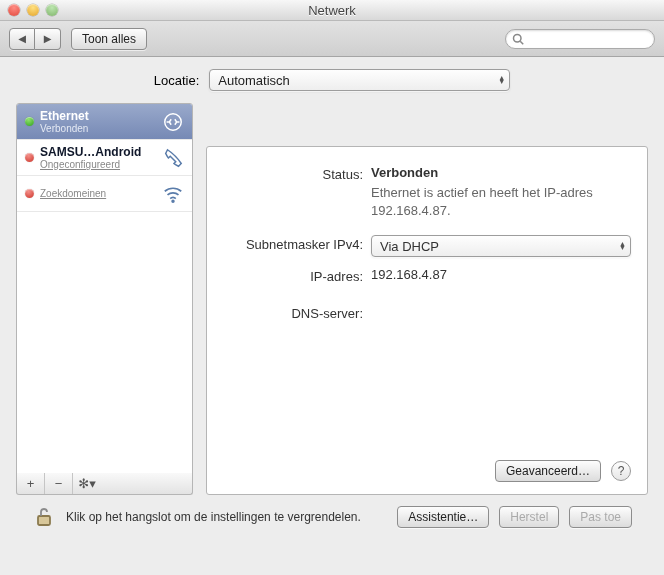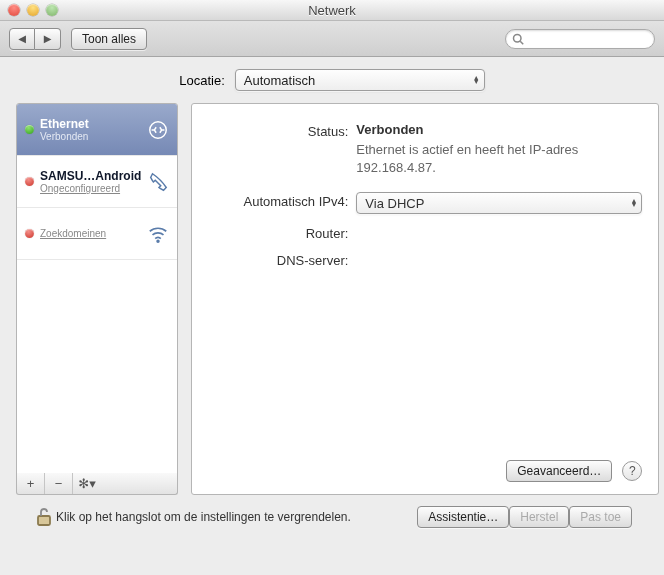--- a/index.html
+++ b/index.html
@@ -73,37 +73,37 @@
   display:flex; align-items:center; justify-content:space-between;
   height: 22px;
   border: 1px solid #9d9d9d;
   border-radius: 4px;
   background: linear-gradient(#fefefe,#eee);
   padding: 0 4px 0 8px;
   font-size: 13px;
   box-shadow: 0 1px 0 rgba(255,255,255,.7), 0 1px 2px rgba(0,0,0,.1);
 }
 .popup .caret { display:flex; flex-direction:column; line-height:4px; font-size:7px; color:#555; }
-.loc-popup { width: 250px; }
+.loc-popup { width: 301px; }
 
 .panels { display:flex; gap: 13px; height: 392px; }
 .sidebar {
   width: 180px;
   display:flex; flex-direction:column;
 }
 .connlist {
   flex: 1;
   background:#fff;
   border: 1px solid #b5b5b5;
   border-radius: 3px;
   overflow:hidden;
 }
 .connitem {
   display:flex; align-items:center;
-  height: 52px;
+  height: 36px;
   padding: 0 8px;
   border-bottom: 1px solid #e8e8e8;
   gap: 6px;
 }
 .dot { width:9px; height:9px; border-radius:50%; flex-shrink:0; box-shadow: inset 0 1px 1px rgba(255,255,255,.5), 0 0 1px rgba(0,0,0,.3);}
 .dot.green { background: radial-gradient(circle at 40% 30%, #8fe26d, #2fa11c);}
 .dot.red { background: radial-gradient(circle at 40% 30%, #f48d87, #cc352b);}
 .lbls { flex:1; min-width:0; }
 .name { font-size:12px; font-weight:bold; white-space:nowrap; overflow:hidden; text-overflow:ellipsis; }
 .sub { font-size:10px; }
@@ -124,41 +124,41 @@
 }
 .sidebtn { width:28px; border-right:1px solid #c5c5c5; display:flex; align-items:center; justify-content:center; font-size:13px; color:#555; }
 .sidebtn:last-child { border-right:none; }
 
 .detail {
   flex:1;
   background:#fff;
   border: 1px solid #b5b5b5;
   border-radius: 3px;
   padding: 18px 16px 12px;
-  display:flex; flex-direction:column;
+  display:flex; flex-direction:column;margin-top:43px;
 }
 .frow { display:flex; align-items:flex-start; margin-bottom: 10px; }
 .frow .flab { width: 148px; text-align:right; padding-right:8px; font-size:13px; color:#333; padding-top:2px; }
 .frow .fval { flex:1; font-size:13px; color:#333; }
 .statusval { font-weight:bold; }
 .statusdesc { font-size:13px; color:#666; margin-top:4px; line-height:1.35; max-width:260px; }
 .grey { color:#9a9a9a; }
-.ipv4popup { width: 286px; }
+.ipv4popup { width: 260px; }
 .frow.spaced { margin-bottom: 16px; }
 
 .advrow { margin-top:auto; display:flex; justify-content:flex-end; align-items:center; gap:10px; }
 .helpcircle {
   width:20px; height:20px; border-radius:50%;
   border:1px solid #999;
   background: linear-gradient(#fdfdfd,#e6e6e6);
   display:inline-flex; align-items:center; justify-content:center;
   font-size:12px; color:#555;
 }
 
-.footer { display:flex; align-items:center; padding: 0 16px; margin-top:10px; }
+.footer { display:flex; align-items:center; gap:10px; padding: 0 16px; margin-top:10px; }
 .lockicon { width:24px; height:24px; flex-shrink:0; }
 .footer .msg { font-size:12px; color:#333; flex:1; }
 .footer .pillbtn.disabled { color:#aaa; }
 </style>
 </head>
 <body>
 
 <div class="titlebar">
   <div class="traffic">
     <div class="tl red"></div>
@@ -259,36 +259,39 @@
 
       <div class="frow spaced">
         <div class="flab">Status:</div>
         <div class="fval">
           <div class="statusval">Verbonden</div>
           <div class="statusdesc">Ethernet is actief en heeft het IP-adres 192.168.4.87.</div>
         </div>
       </div>
 
       <div class="frow">
-        <div class="flab">Automatisch IPv4:</div>
+        <div class="flab">Subnetmasker IPv4:</div>
         <div class="fval">
           <div class="popup ipv4popup">
             <span>Via DHCP</span>
             <span class="caret">
                 <span>▲</span>
                 <span>▼</span>
               </span>
           </div>
         </div>
       </div>
 
-
-
       <div class="frow">
-        <div class="flab">Router:</div>
+        <div class="flab">IP-adres:</div>
+        <div class="fval">192.168.4.87</div>
+      </div>
+
+
+      <div class="frow">
       </div>
 
       <div class="frow">
         <div class="flab">DNS-server:</div>
       </div>
 
 
       <div class="advrow">
         <div class="pillbtn">Geavanceerd…</div>
         <div class="helpcircle">

